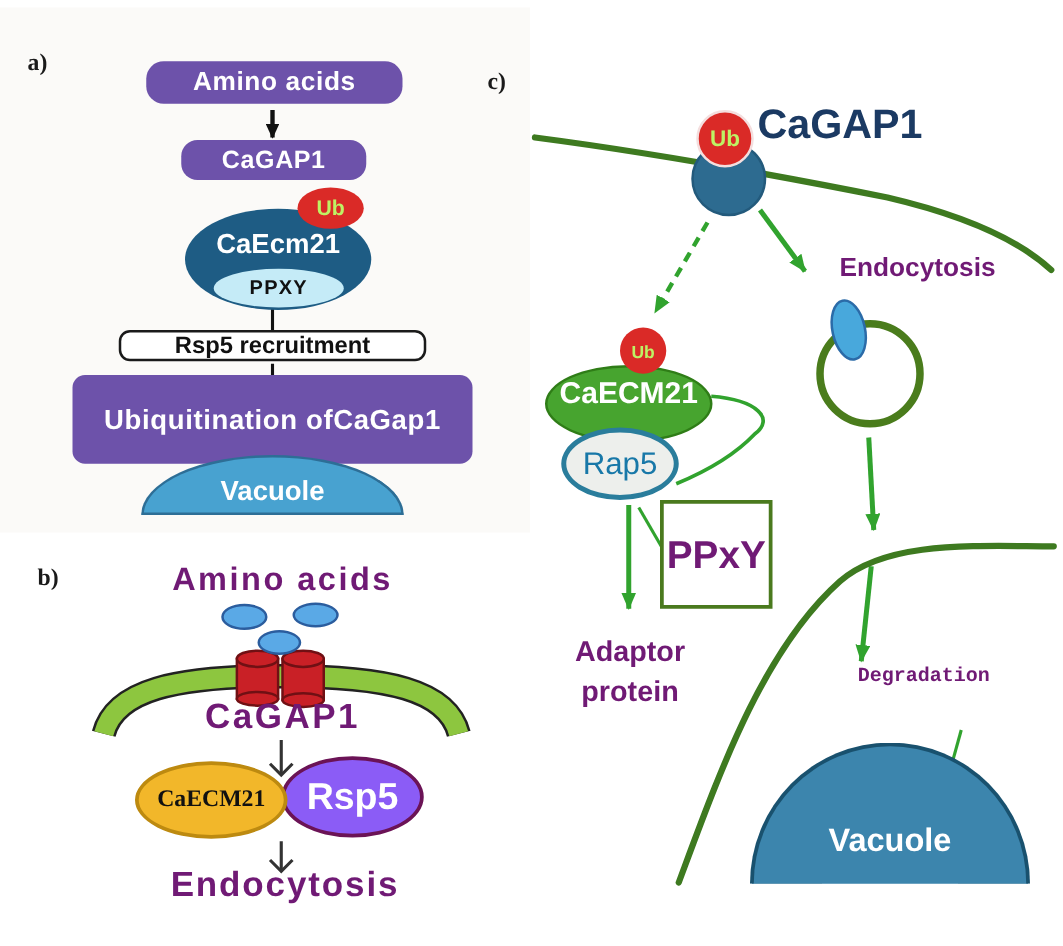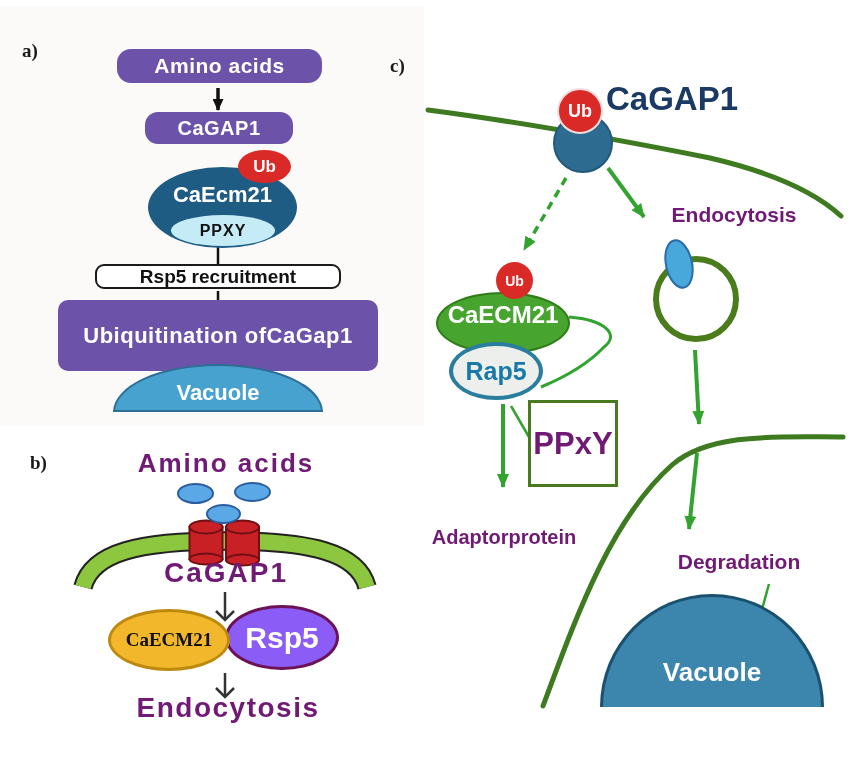--- a/index.html
+++ b/index.html
@@ -6,21 +6,21 @@
   #stage{
     position:relative;width:850px;height:757px;background:#ffffff;overflow:hidden;
     font-family:"Liberation Sans",sans-serif;
   }
   .abs{position:absolute;box-sizing:border-box;}
   .ctr{display:flex;align-items:center;justify-content:center;text-align:center;}
   .panel-label{font-family:"Liberation Serif",serif;font-weight:bold;font-size:19px;color:#1a1a1a;}
   
   .pbox{background:#6d52aa;color:#fff;font-weight:bold;border-radius:14px;letter-spacing:.5px;}
   .wbox{background:#fff;border:2px solid #1a1a1a;border-radius:9px;color:#111;font-weight:bold;}
-  .ub{background:#da2a27;color:#ffffff;font-weight:bold;border-radius:50%;}
+  .ub{background:#da2a27;color:#bef264;font-weight:bold;border-radius:50%;}
   .dome-a{background:#48a2d0;border:2.5px solid #2d6e96;border-radius:105px 105px 0 0 / 48px 48px 0 0;color:#fff;font-weight:bold;font-size:22px;}
   .dome-c{background:#3c85ad;border:3px solid #19516e;border-bottom:none;border-radius:112px 112px 0 0 / 113px 113px 0 0;color:#fff;font-weight:bold;font-size:26px;}
   .ellipse{border-radius:50%;}
   .blk{color:#701a75;font-weight:bold;}
   svg{position:absolute;left:0;top:0;}
   .z1{z-index:1}.z2{z-index:2}.z3{z-index:3}.z4{z-index:4}
 </style>
 </head>
 <body>
 
@@ -128,27 +128,27 @@
 
   <div class="abs z2 panel-label" style="left:390px;top:55px;">c)</div>
 
   <div class="abs z2" style="left:606px;top:80px;font-size:33px;font-weight:bold;color:#1b3a63;">CaGAP1</div>
   <div class="abs z3 ub ctr" style="left:557px;top:88px;width:46px;height:46px;font-size:18px;border:2px solid #f4dede;">Ub</div>
 
   <div class="abs z2 ctr blk" style="left:664px;top:202px;width:140px;height:26px;font-size:21px;">Endocytosis</div>
 
   <div class="abs z2 ellipse" style="left:436px;top:292px;width:134px;height:62px;background:#47a42f;border:2.5px solid #2f7d17;"></div>
   <div class="abs z3 ctr" style="left:436px;top:300px;width:134px;height:30px;color:#fff;font-weight:bold;font-size:24px;">CaECM21</div>
-  <div class="abs z3 ellipse ctr" style="left:449px;top:342px;width:94px;height:58px;background:#edefec;border:4px solid #2a7d9c;color:#1878a8;font-weight:bold;font-size:25px;">Rap5</div>
+  <div class="abs z3 ellipse ctr" style="left:449px;top:342px;width:94px;height:58px;background:#edefec;border:4px solid #2a7d9c;color:#1878a8;font-weight:normal;font-size:25px;">Rap5</div>
   <div class="abs z4 ub ctr" style="left:496px;top:262px;width:37px;height:37px;font-size:14px;">Ub</div>
 
   <div class="abs z2 ctr blk" style="left:528px;top:400px;width:90px;height:87px;background:#fff;border:3px solid #4a7a1e;font-size:31px;">PPxY</div>
 
-  <div class="abs z2 ctr blk" style="left:448px;top:501px;width:112px;height:72px;font-size:20px;flex-direction:row;line-height:32px;">
+  <div class="abs z2 ctr blk" style="left:448px;top:501px;width:112px;height:72px;font-size:23px;flex-direction:column;line-height:32px;">
     <span>Adaptor</span>
     <span>protein</span>
   </div>
 
-  <div class="abs z2 ctr blk" style="left:660px;top:548px;width:158px;height:28px;font-size:21px;">Degradation</div>
+  <div class="abs z2 ctr blk" style="left:660px;top:527px;width:158px;height:28px;font-size:16px;font-family:Liberation Mono, monospace;">Degradation</div>
 
   <div class="abs z2 dome-c ctr" style="left:600px;top:594px;width:224px;height:113px;padding-top:40px;">Vacuole</div>
 
 </div>
 
 </body></html>

